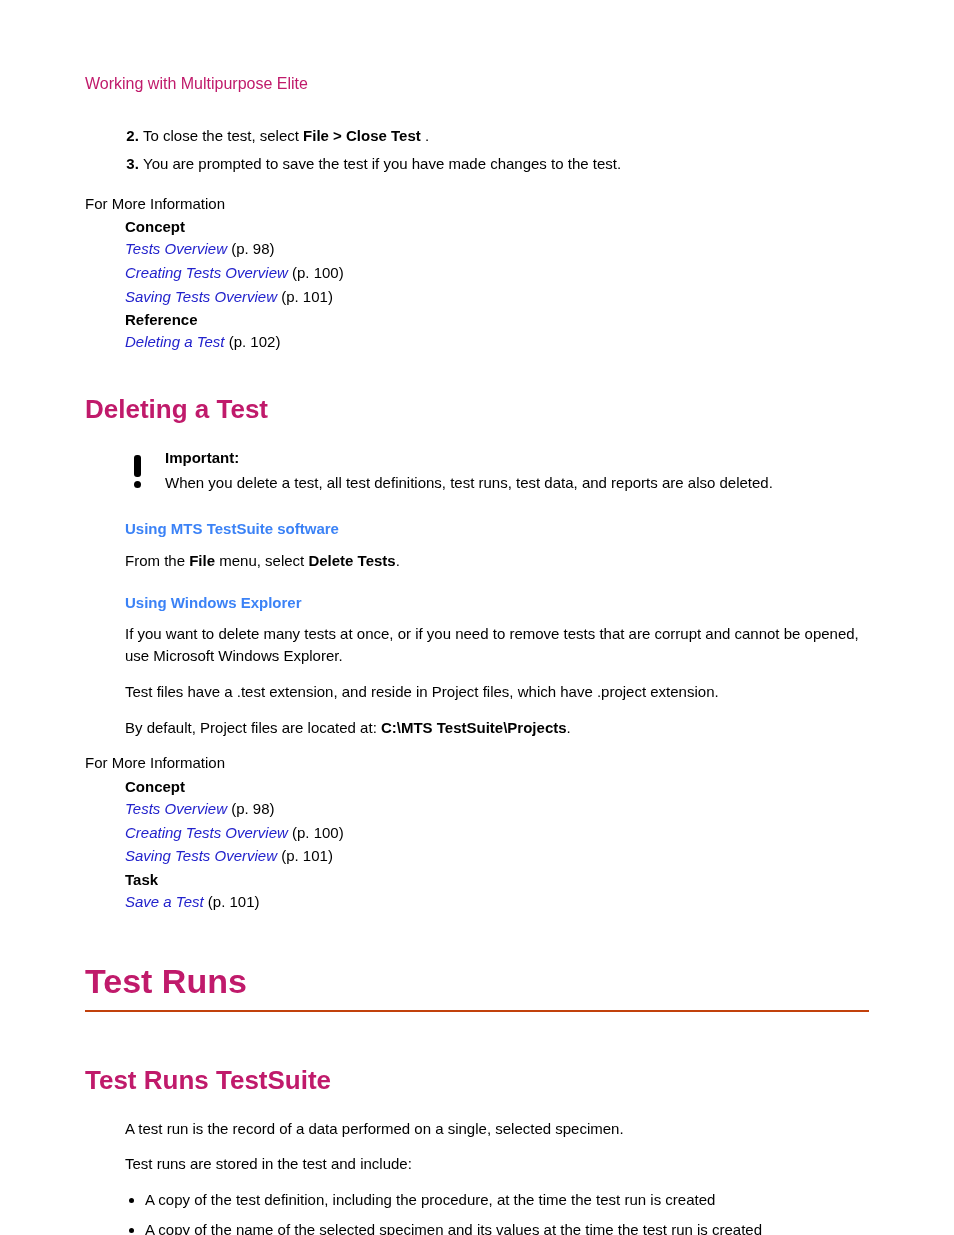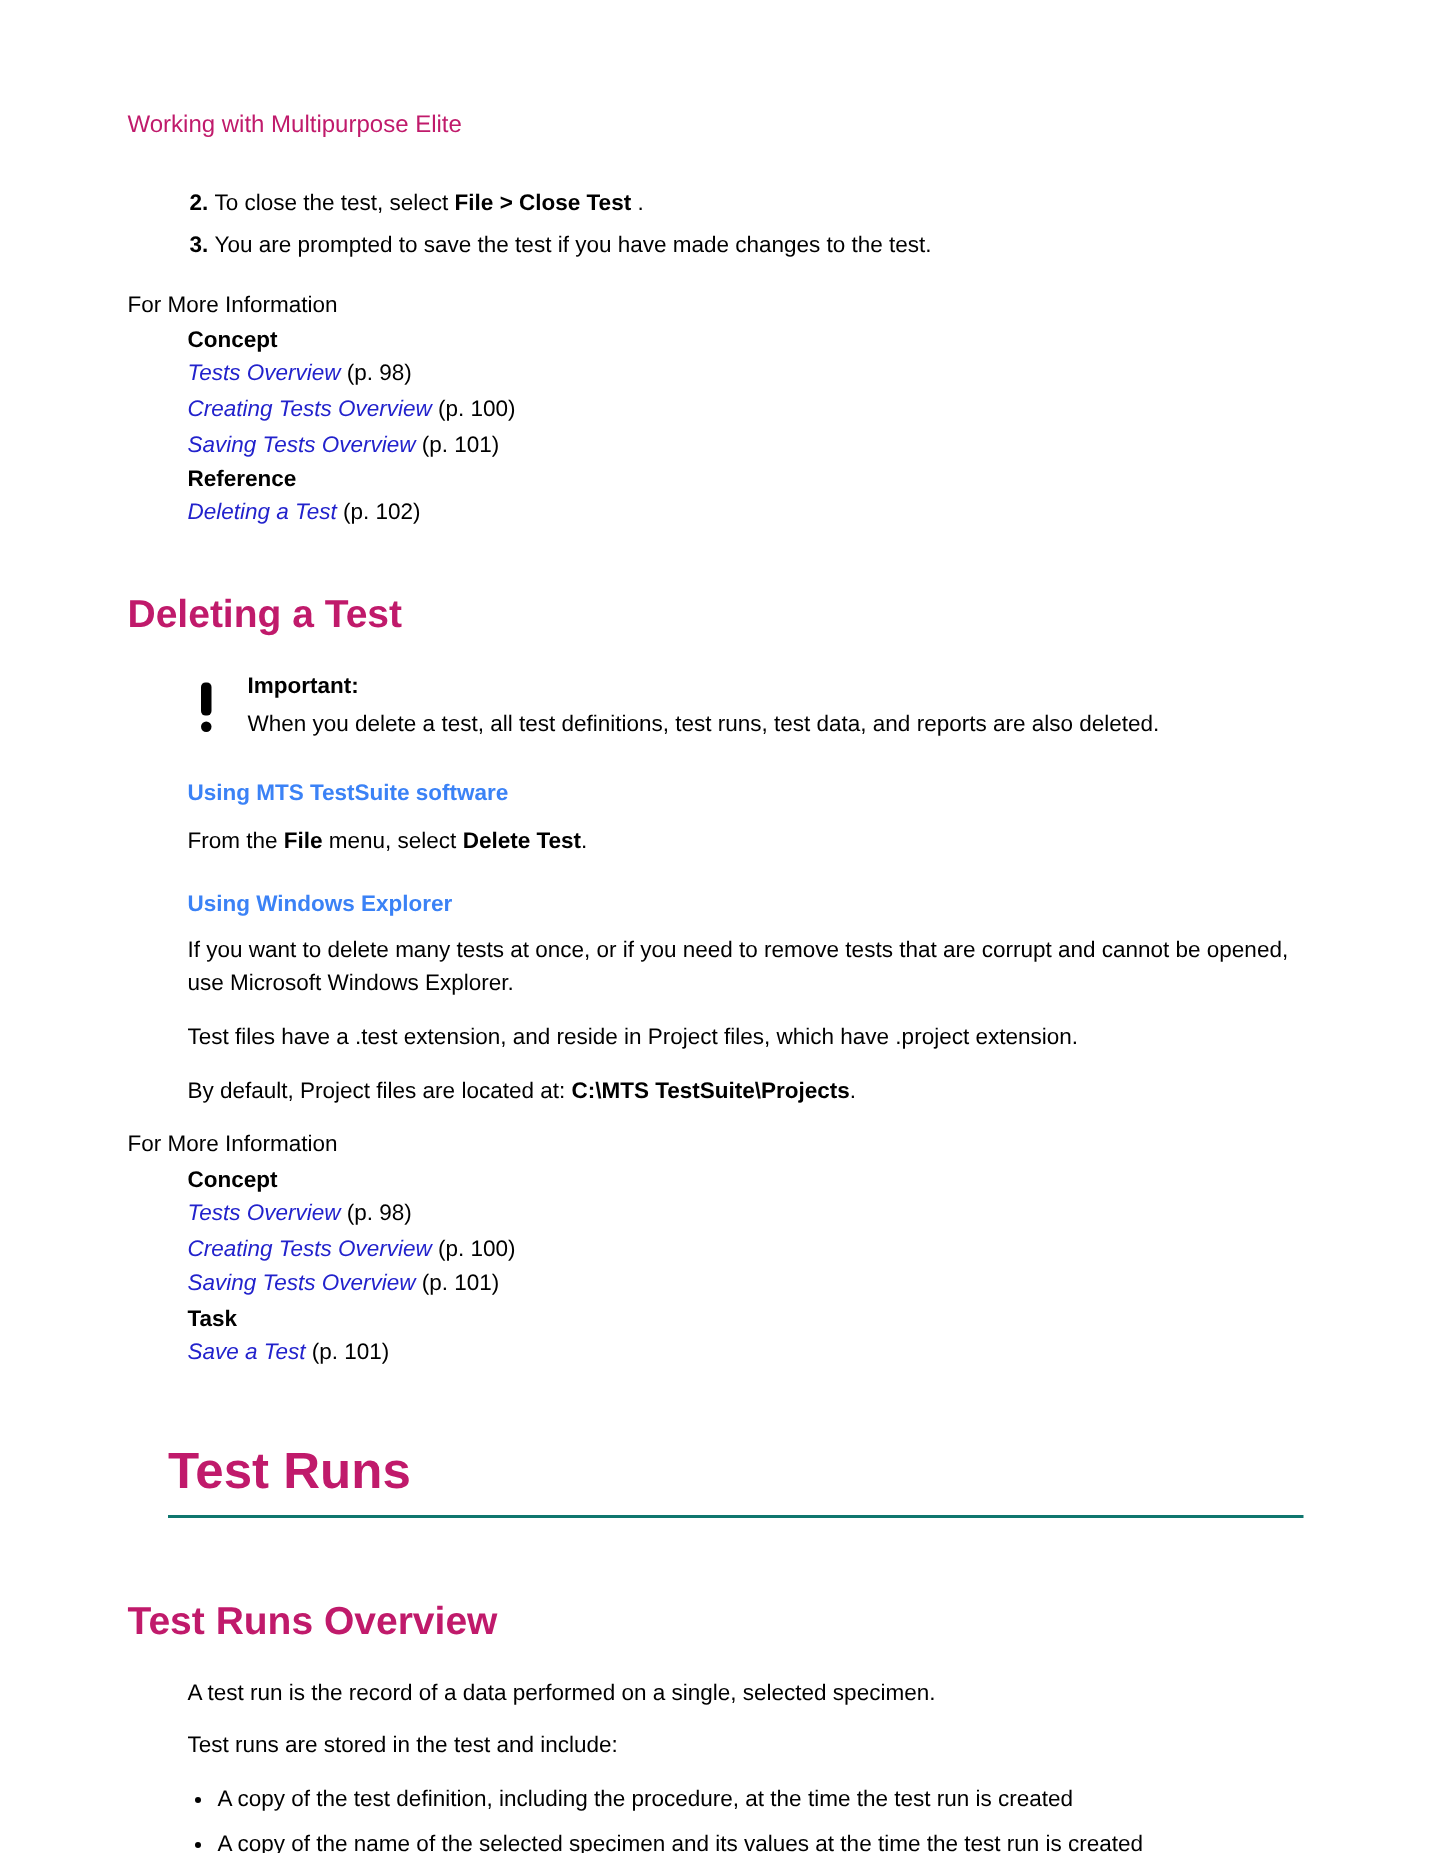--- a/index.html
+++ b/index.html
@@ -92,22 +92,21 @@
   }
   .para {
     margin: 0 0 14px 40px;
   }
   .h1 {
     color: #c01a6b;
     font-size: 34px;
     font-weight: bold;
     margin-top: 44px;
     padding-bottom: 4px;
-    border-bottom: 2px solid #0f766e;
-    margin-left: 27px;
+    border-bottom: 2px solid #c2410c;
   }
   .h2b {
     color: #c01a6b;
     font-size: 26px;
     font-weight: bold;
     margin-top: 50px;
     margin-bottom: 18px;
   }
   .bullets {
     margin: 6px 0 0 40px;
@@ -147,41 +146,41 @@
         <div class="dot"></div>
     </div>
     <div class="important-text">
       <div class="t">Important:</div>
       <div>When you delete a test, all test definitions, test runs, test data, and reports are also deleted.</div>
     </div>
   </div>
 
   <div class="sub-h">Using MTS TestSuite software</div>
   <div class="para">
-    <span>From the </span><strong>File</strong><span> menu, select </span><strong>Delete Test</strong><span>.</span>
+    <span>From the </span><strong>File</strong><span> menu, select </span><strong>Delete Tests</strong><span>.</span>
   </div>
 
   <div class="sub-h">Using Windows Explorer</div>
   <div class="para">If you want to delete many tests at once, or if you need to remove tests that are corrupt and cannot be opened, use Microsoft Windows Explorer.</div>
   <div class="para">Test files have a .test extension, and reside in Project files, which have .project extension.</div>
   <div class="para">
     <span>By default, Project files are located at: </span><strong>C:\MTS TestSuite\Projects</strong><span>.</span>
   </div>
 
   <div class="fmi-head">For More Information</div>
   <div class="fmi-sub">Concept</div>
   <div class="fmi-line"><span class="xref">Tests Overview</span><span> (p. 98)</span></div>
   <div class="fmi-line"><span class="xref">Creating Tests Overview</span><span> (p. 100)</span></div>
   <div class="fmi-line"><span class="xref">Saving Tests Overview</span><span> (p. 101)</span></div>
   <div class="fmi-sub">Task</div>
   <div class="fmi-line"><span class="xref">Save a Test</span><span> (p. 101)</span></div>
 
   <div class="h1">Test Runs</div>
 
-  <div class="h2b">Test Runs Overview</div>
+  <div class="h2b">Test Runs TestSuite</div>
   <div class="para">A test run is the record of a data performed on a single, selected specimen.</div>
   <div class="para">Test runs are stored in the test and include:</div>
   <ul class="bullets">
     <li>A copy of the test definition, including the procedure, at the time the test run is created</li>
     <li>A copy of the name of the selected specimen and its values at the time the test run is created</li>
   </ul>
 
 </div>
 
 </body></html>

